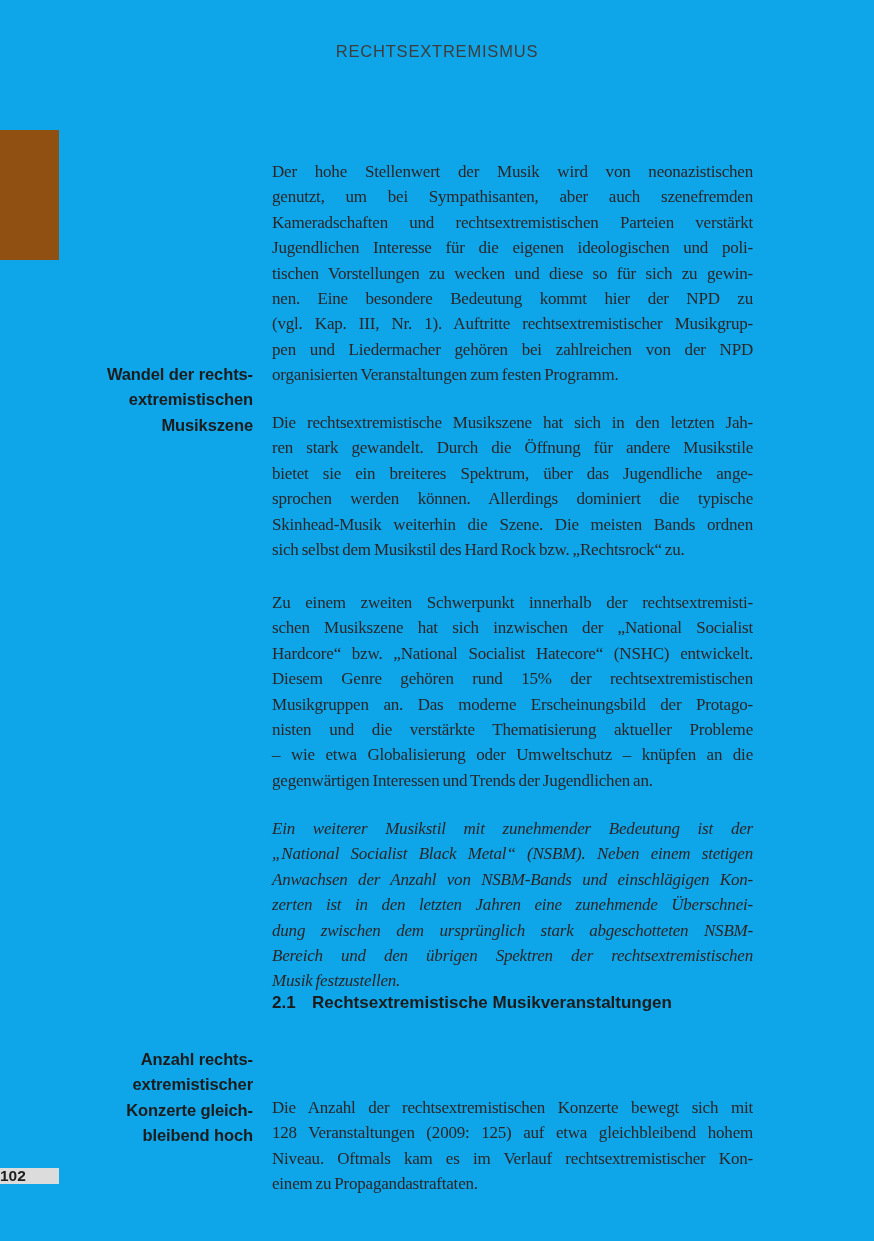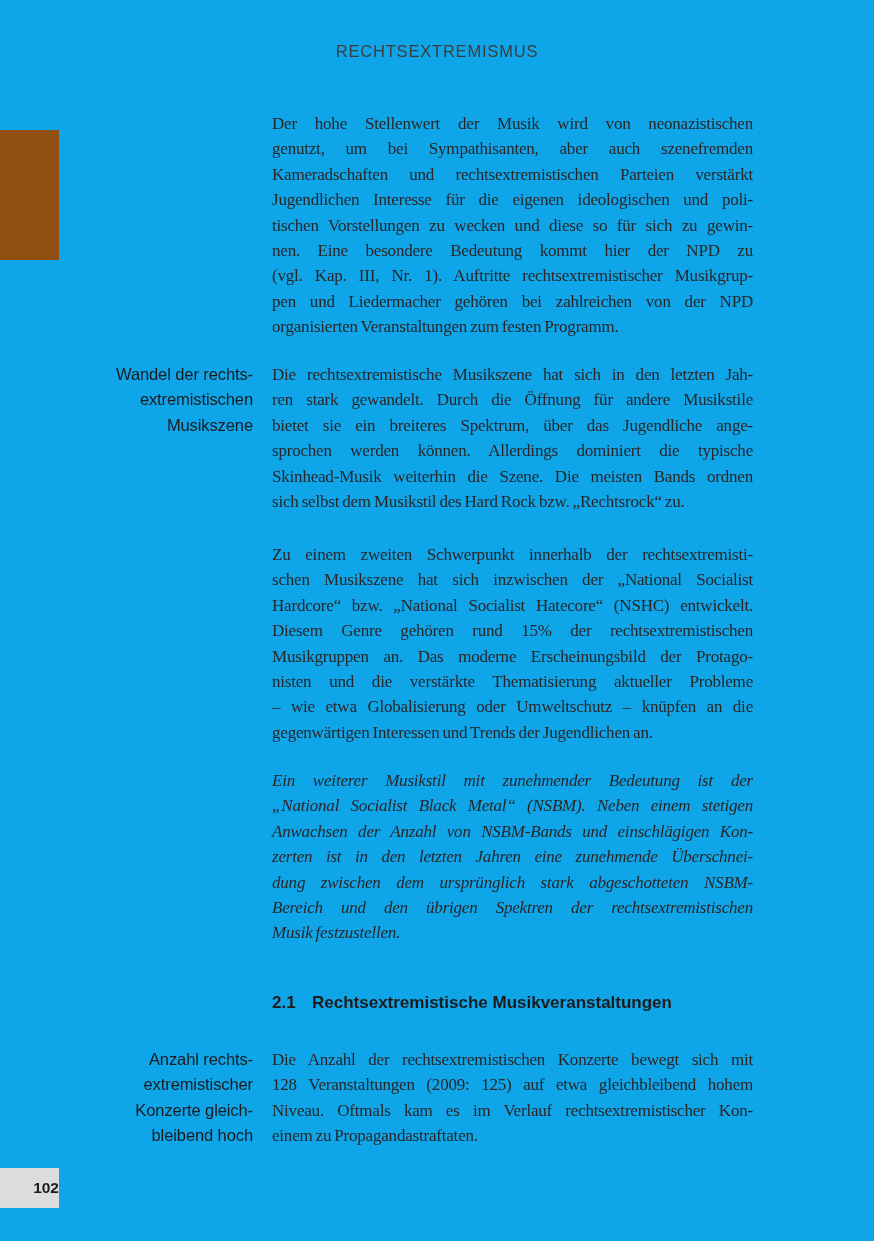--- a/index.html
+++ b/index.html
@@ -35,35 +35,36 @@
   }
   .para {
     position: absolute;
     left: 272px;
     width: 481px;
     font-size: 17px;
     line-height: 25.4px;
     color: #2a2627;
     letter-spacing: -0.2px;
     word-spacing: -1px;
+    margin-top: 48px;
   }
   .para .tline {
     text-align: justify;
     text-align-last: justify;
   }
   .para .tline:last-child {
     text-align-last: left;
   }
   .mlabel {
     position: absolute;
     left: 40px;
     width: 213px;
     text-align: right;
     font-family: "Liberation Sans", "DejaVu Sans", sans-serif;
-    font-weight: normal;
+    font-weight: bold;
     font-size: 16.5px;
     line-height: 25.4px;
     color: #1c1c1c;
     letter-spacing: -0.1px;
   }
   .section-heading {
     position: absolute;
     left: 272px;
     top: 990px;
     width: 481px;
@@ -75,24 +76,24 @@
   }
   .section-heading .num {
     display: inline-block;
     width: 40px;
   }
   .footer-box {
     position: absolute;
     left: 0;
     top: 1168px;
     width: 59px;
-    height: 40px;
+    height: 16px;
     display: flex;
     align-items: center;
-    justify-content: flex-end;
+    justify-content: flex-start;
     font-family: "Liberation Sans", "DejaVu Sans", sans-serif;
     font-weight: bold;
     font-size: 15.5px;
     color: #1d1d1d;
   }
   
   #para-0 { top: 111px; }
   #para-1 { top: 362px; }
   #para-2 { top: 542px; }
   #para-3 { top: 768px; font-style: italic; }

